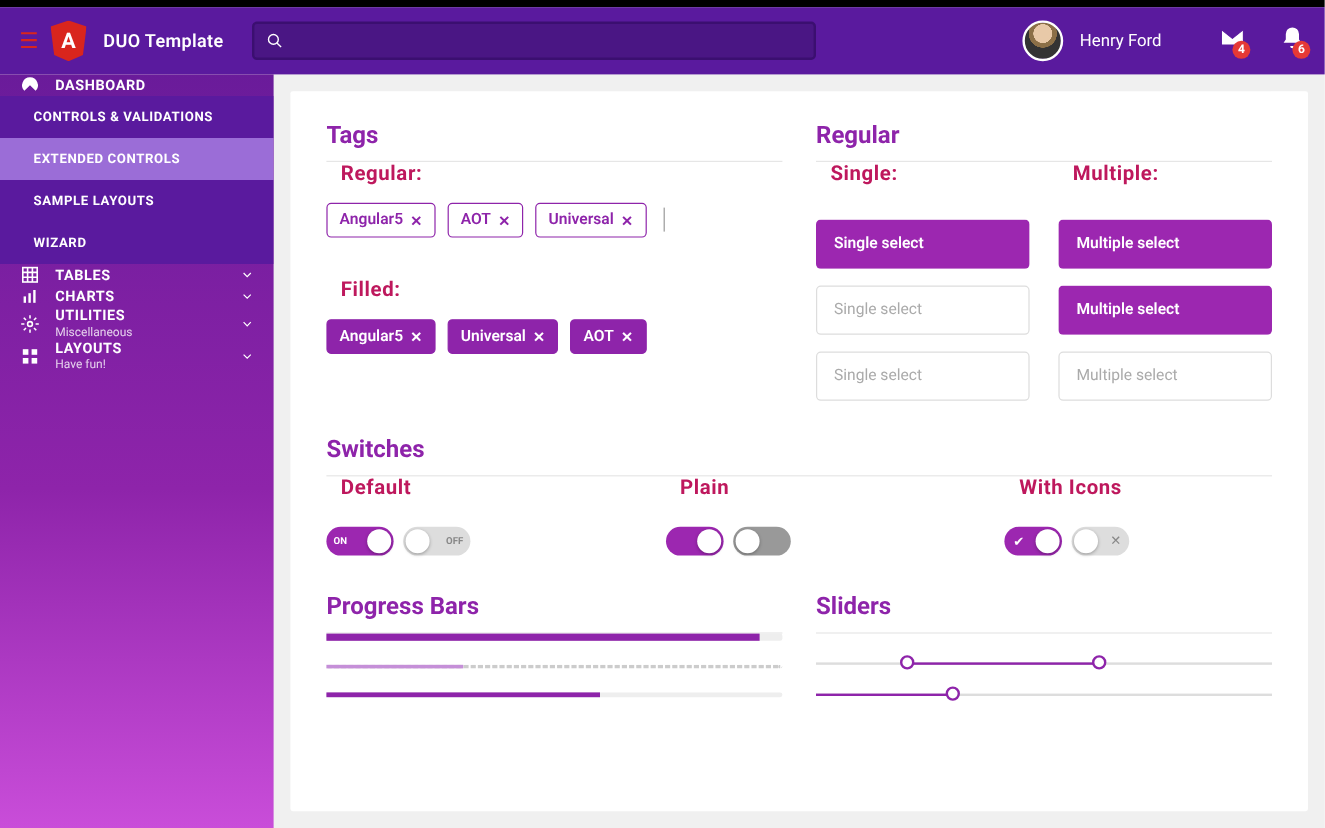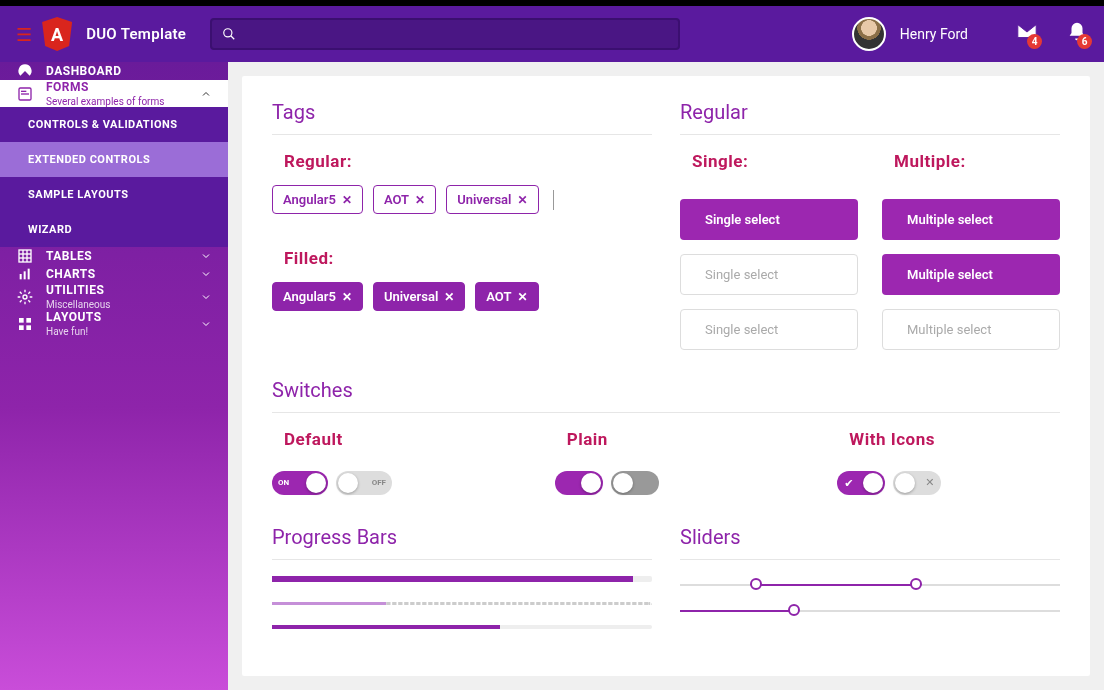--- a/index.html
+++ b/index.html
@@ -32,31 +32,31 @@
 .sb-item .chev { width:12px; height:12px; stroke:currentColor; fill:none; }
 .sb-subtext { display:block; font-size:10px; font-weight:400; color:#8e24aa; margin-top:2px; letter-spacing:0; }
 .sb-sub { padding:11px 16px 11px 28px; font-size:11px; font-weight:700; letter-spacing:0.5px; background:#5a1a9e; cursor:pointer; }
 .sb-sub.selected { background:#9b6dd7; }
 .sb-item .white-sub { color:rgba(255,255,255,0.8); font-size:10px; font-weight:400; display:block; margin-top:2px; letter-spacing:0; }
 
 .content { flex:1; padding:24px 30px; background:#fff; overflow-y:auto; margin:14px 14px 14px 14px; border-radius:2px; }
 
 .row { display:flex; gap:28px; margin-bottom:28px; }
 .col { flex:1; }
-.section-title { color:#8e24aa; font-size:20px; font-weight:400; padding-bottom:10px; border-bottom:1px solid #e6e6e6; margin-bottom:16px; }
+.section-title { color:#8e24aa; font-size:20px; font-weight:700; padding-bottom:10px; border-bottom:1px solid #e6e6e6; }
 .sub-label { color:#be185d; font-size:17px; font-weight:700; letter-spacing:0.5px; margin-bottom:14px;padding-left:12px; }
 
 .tag { display:inline-flex; align-items:center; gap:6px; padding:6px 10px; border:1px solid #8e24aa; color:#8e24aa; border-radius:4px; margin-right:6px; font-size:13px; font-weight:600; cursor:default; }
 .tag.filled { background:#8e24aa; color:#fff; }
 .tag-x { font-size:12px; cursor:pointer; font-weight:bold; }
 .tag-cursor { display:inline-block; width:1px; height:20px; background:#999; vertical-align:middle; margin-left:4px; }
 
 .selects-cols { display:flex; gap:24px; }
 .selects-cols > div { flex:1; display:flex; flex-direction:column; gap:14px; }
-.select-btn { padding:12px 24px; border-radius:4px; font-size:13px; font-weight:600; cursor:pointer; border:1px solid transparent; }
+.select-btn { padding:12px 14px; border-radius:4px; font-size:13px; font-weight:600; cursor:pointer; border:1px solid transparent; }
 .select-btn.primary { background:#9c27b0; color:#fff; }
 .select-btn.outline { background:#fff; color:#aaa; border:1px solid #ddd; font-weight:400; }
 
 .switch-row { display:flex; gap:60px; }
 .switch-col { flex:1; }
 .switches { display:flex; gap:8px; margin-top:22px; }
 .switch { width:48px; height:24px; border-radius:12px; position:relative; cursor:pointer; }
 .switch .knob { width:20px; height:20px; border-radius:50%; background:#fff; position:absolute; top:2px; box-shadow:0 1px 3px rgba(0,0,0,0.3); }
 .switch.on { background:#9c27b0; }
 .switch.on .knob { right:2px; }
@@ -122,36 +122,20 @@
 <div class="layout">
   <div class="sidebar">
     <div class="sb-item">
       <span class="sb-icon">
           <svg viewBox="0 0 24 24">
             <path d="M12 2a10 10 0 00-7 17l7-7 7 7A10 10 0 0012 2z"></path>
           </svg>
         </span>
       <span class="sb-label">DASHBOARD</span>
     </div>
-    <div class="sb-item active-parent">
-      <span class="sb-icon" style="color:#8e24aa">
-          <svg viewBox="0 0 24 24">
-            <rect x="3" y="3" width="18" height="18" rx="2" fill="none" stroke="currentColor" stroke-width="2"></rect>
-            <rect x="6" y="7" width="8" height="2"></rect>
-            <rect x="6" y="11" width="12" height="2"></rect>
-          </svg>
-        </span>
-      <span class="sb-label">
-        <span class="sb-label-text" style="color:#8e24aa">FORMS</span>
-        <span class="sb-subtext">Several examples of forms</span>
-      </span>
-      <svg class="chev" viewBox="0 0 24 24" stroke="#333" stroke-width="2">
-          <polyline points="6 15 12 9 18 15"></polyline>
-        </svg>
-    </div>
     <div class="sb-sub">CONTROLS &amp; VALIDATIONS</div>
     <div class="sb-sub selected">EXTENDED CONTROLS</div>
     <div class="sb-sub">SAMPLE LAYOUTS</div>
     <div class="sb-sub">WIZARD</div>
 
     <div class="sb-item">
       <span class="sb-icon">
           <svg viewBox="0 0 24 24">
             <rect x="3" y="3" width="18" height="18" fill="none" stroke="#fff" stroke-width="2"></rect>
             <line x1="3" y1="9" x2="21" y2="9" stroke="#fff" stroke-width="2"></line>

